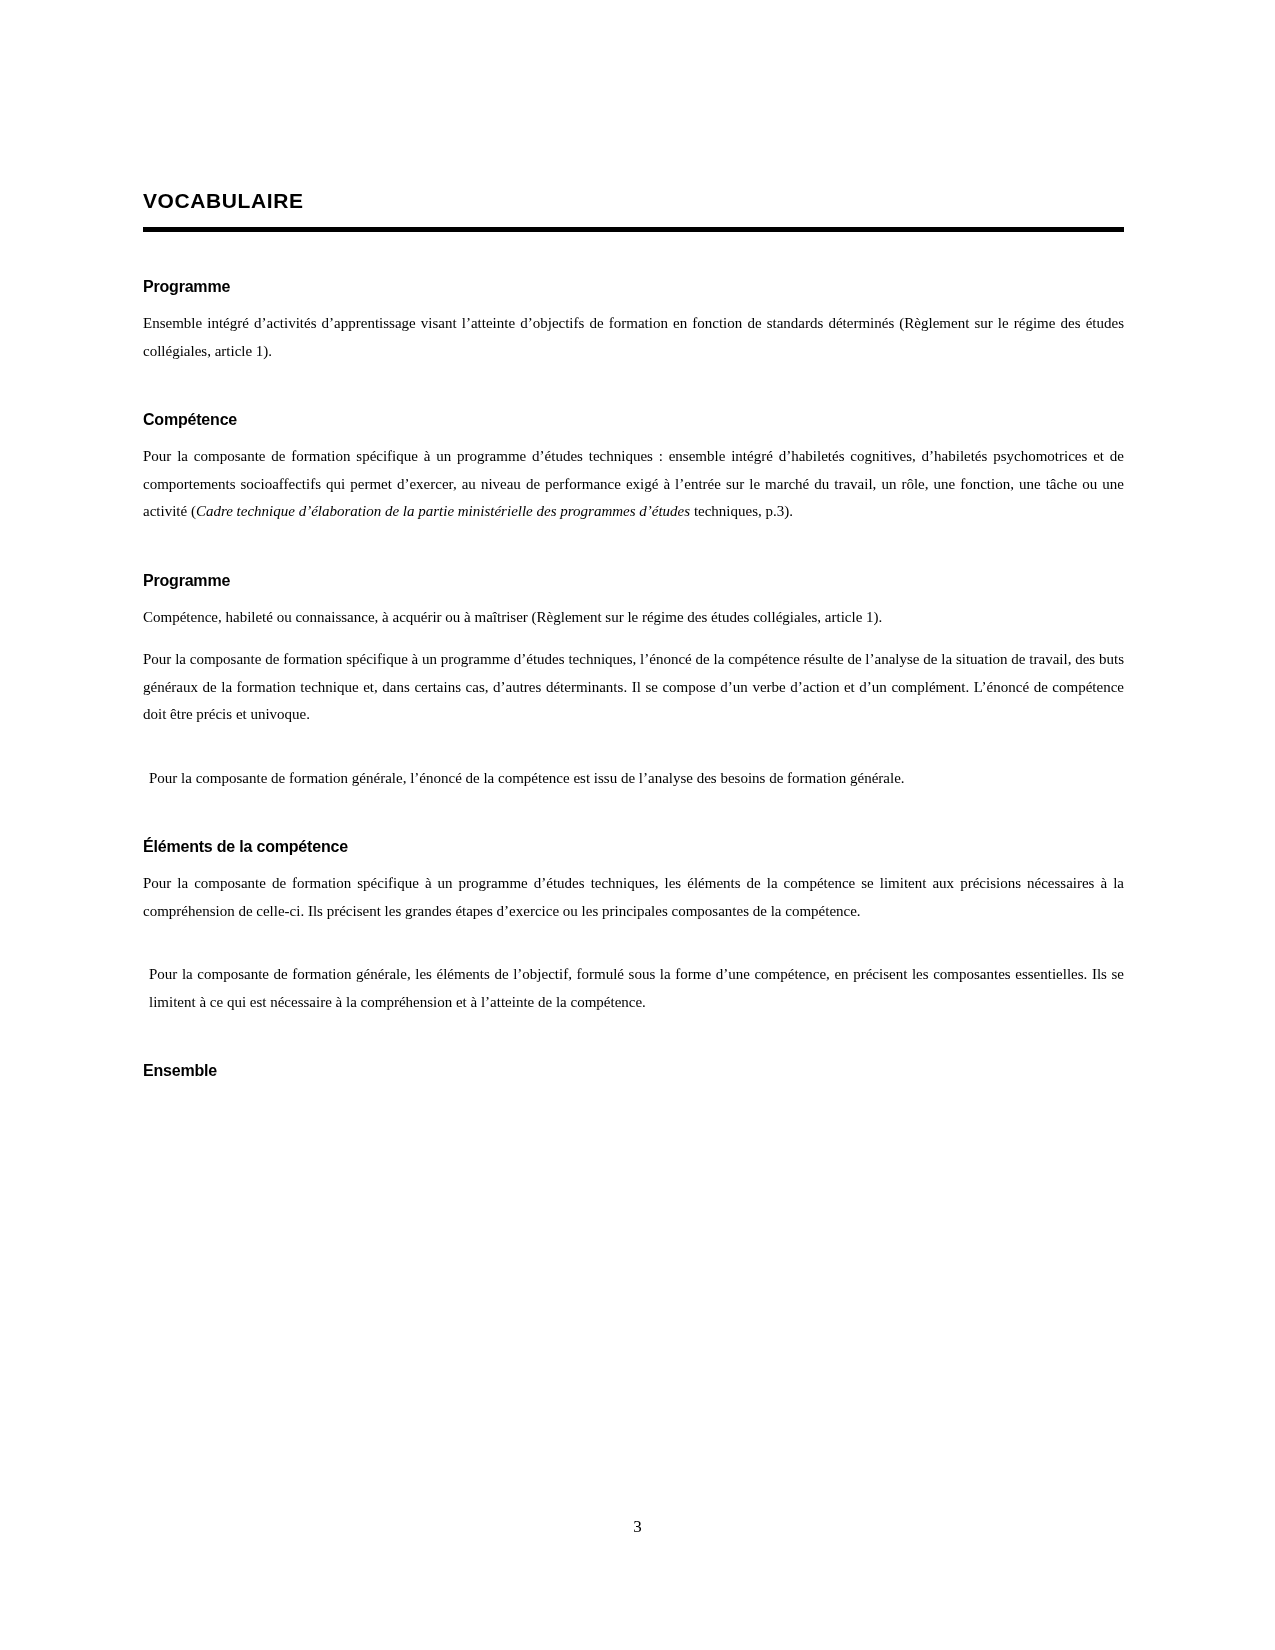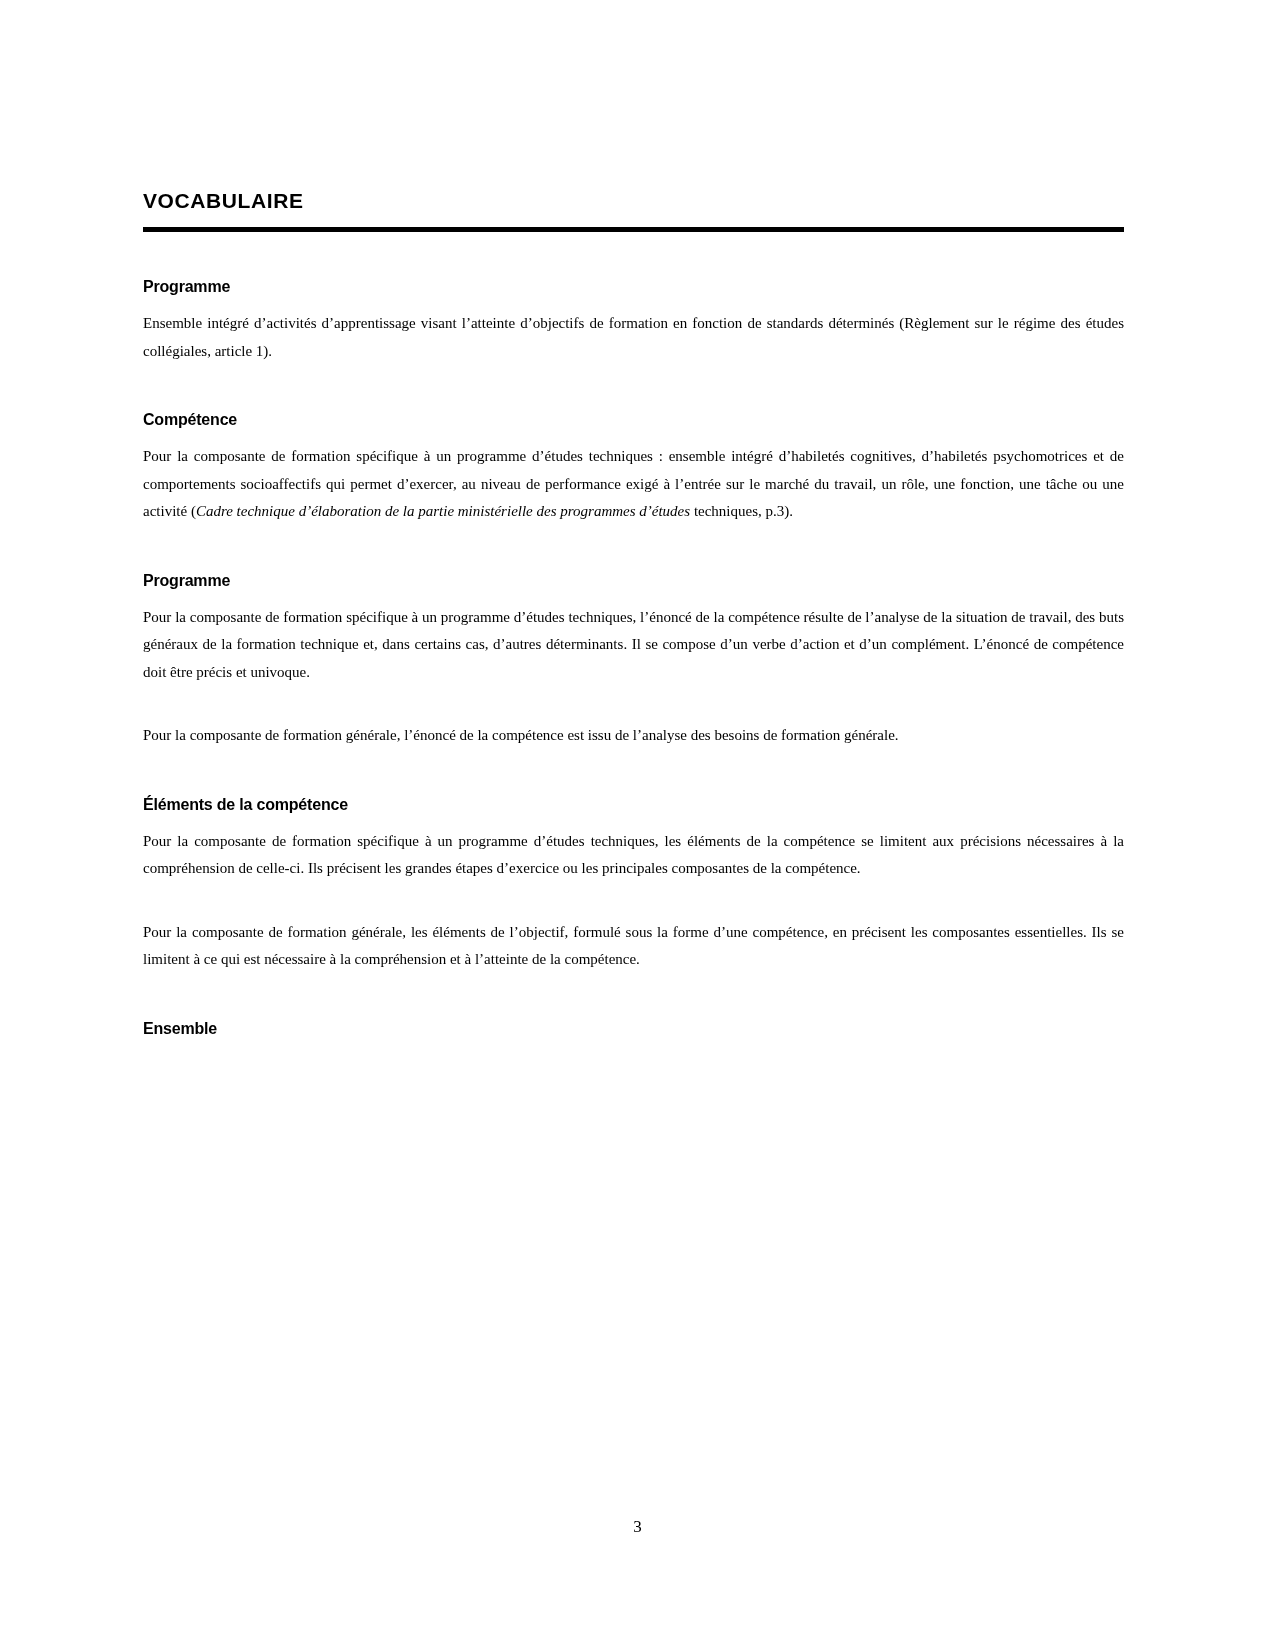--- a/index.html
+++ b/index.html
@@ -44,20 +44,21 @@
     margin: 47px 0 0 0;
   }
   .para {
     margin: 15px 0 0 0;
     font-size: 15px;
     line-height: 27.5px;
     text-align: justify;
   }
   .para + .para {
     margin-top: 36px;
+    margin-left: 6px;
   }
   .italic {
     font-style: italic;
   }
   .page-number {
     position: absolute;
     left: 0;
     top: 1517px;
     width: 100%;
     text-align: center;
@@ -76,20 +77,21 @@
         <section>
           <h2 class="section-heading">Programme</h2>
           <p class="para"><span>Ensemble intégré d’activités d’apprentissage visant l’atteinte d’objectifs de formation en fonction de standards déterminés (Règlement sur le régime des études collégiales, article 1).</span></p>
         </section>
         <section>
           <h2 class="section-heading">Compétence</h2>
           <p class="para"><span>Pour la composante de formation spécifique à un programme d’études techniques : ensemble intégré d’habiletés cognitives, d’habiletés psychomotrices et de comportements socioaffectifs qui permet d’exercer, au niveau de performance exigé à l’entrée sur le marché du travail, un rôle, une fonction, une tâche ou une activité (</span><span class="italic">Cadre technique d’élaboration de la partie ministérielle des programmes d’études</span><span> techniques, p.3).</span></p>
         </section>
         <section>
           <h2 class="section-heading">Programme</h2>
+          <p class="para"><span>Compétence, habileté ou connaissance, à acquérir ou à maîtriser (Règlement sur le régime des études collégiales, article 1).</span></p>
         </section>
         <section>
           <p class="para"><span>Pour la composante de formation spécifique à un programme d’études techniques, l’énoncé de la compétence résulte de l’analyse de la situation de travail, des buts généraux de la formation technique et, dans certains cas, d’autres déterminants. Il se compose d’un verbe d’action et d’un complément. L’énoncé de compétence doit être précis et univoque.</span></p>
           <p class="para"><span>Pour la composante de formation générale, l’énoncé de la compétence est issu de l’analyse des besoins de formation générale.</span></p>
         </section>
         <section>
           <h2 class="section-heading">Éléments de la compétence</h2>
           <p class="para"><span>Pour la composante de formation spécifique à un programme d’études techniques, les éléments de la compétence se limitent aux précisions nécessaires à la compréhension de celle-ci. Ils précisent les grandes étapes d’exercice ou les principales composantes de la compétence.</span></p>
           <p class="para"><span>Pour la composante de formation générale, les éléments de l’objectif, formulé sous la forme d’une compétence, en précisent les composantes essentielles. Ils se limitent à ce qui est nécessaire à la compréhension et à l’atteinte de la compétence.</span></p>
         </section>

